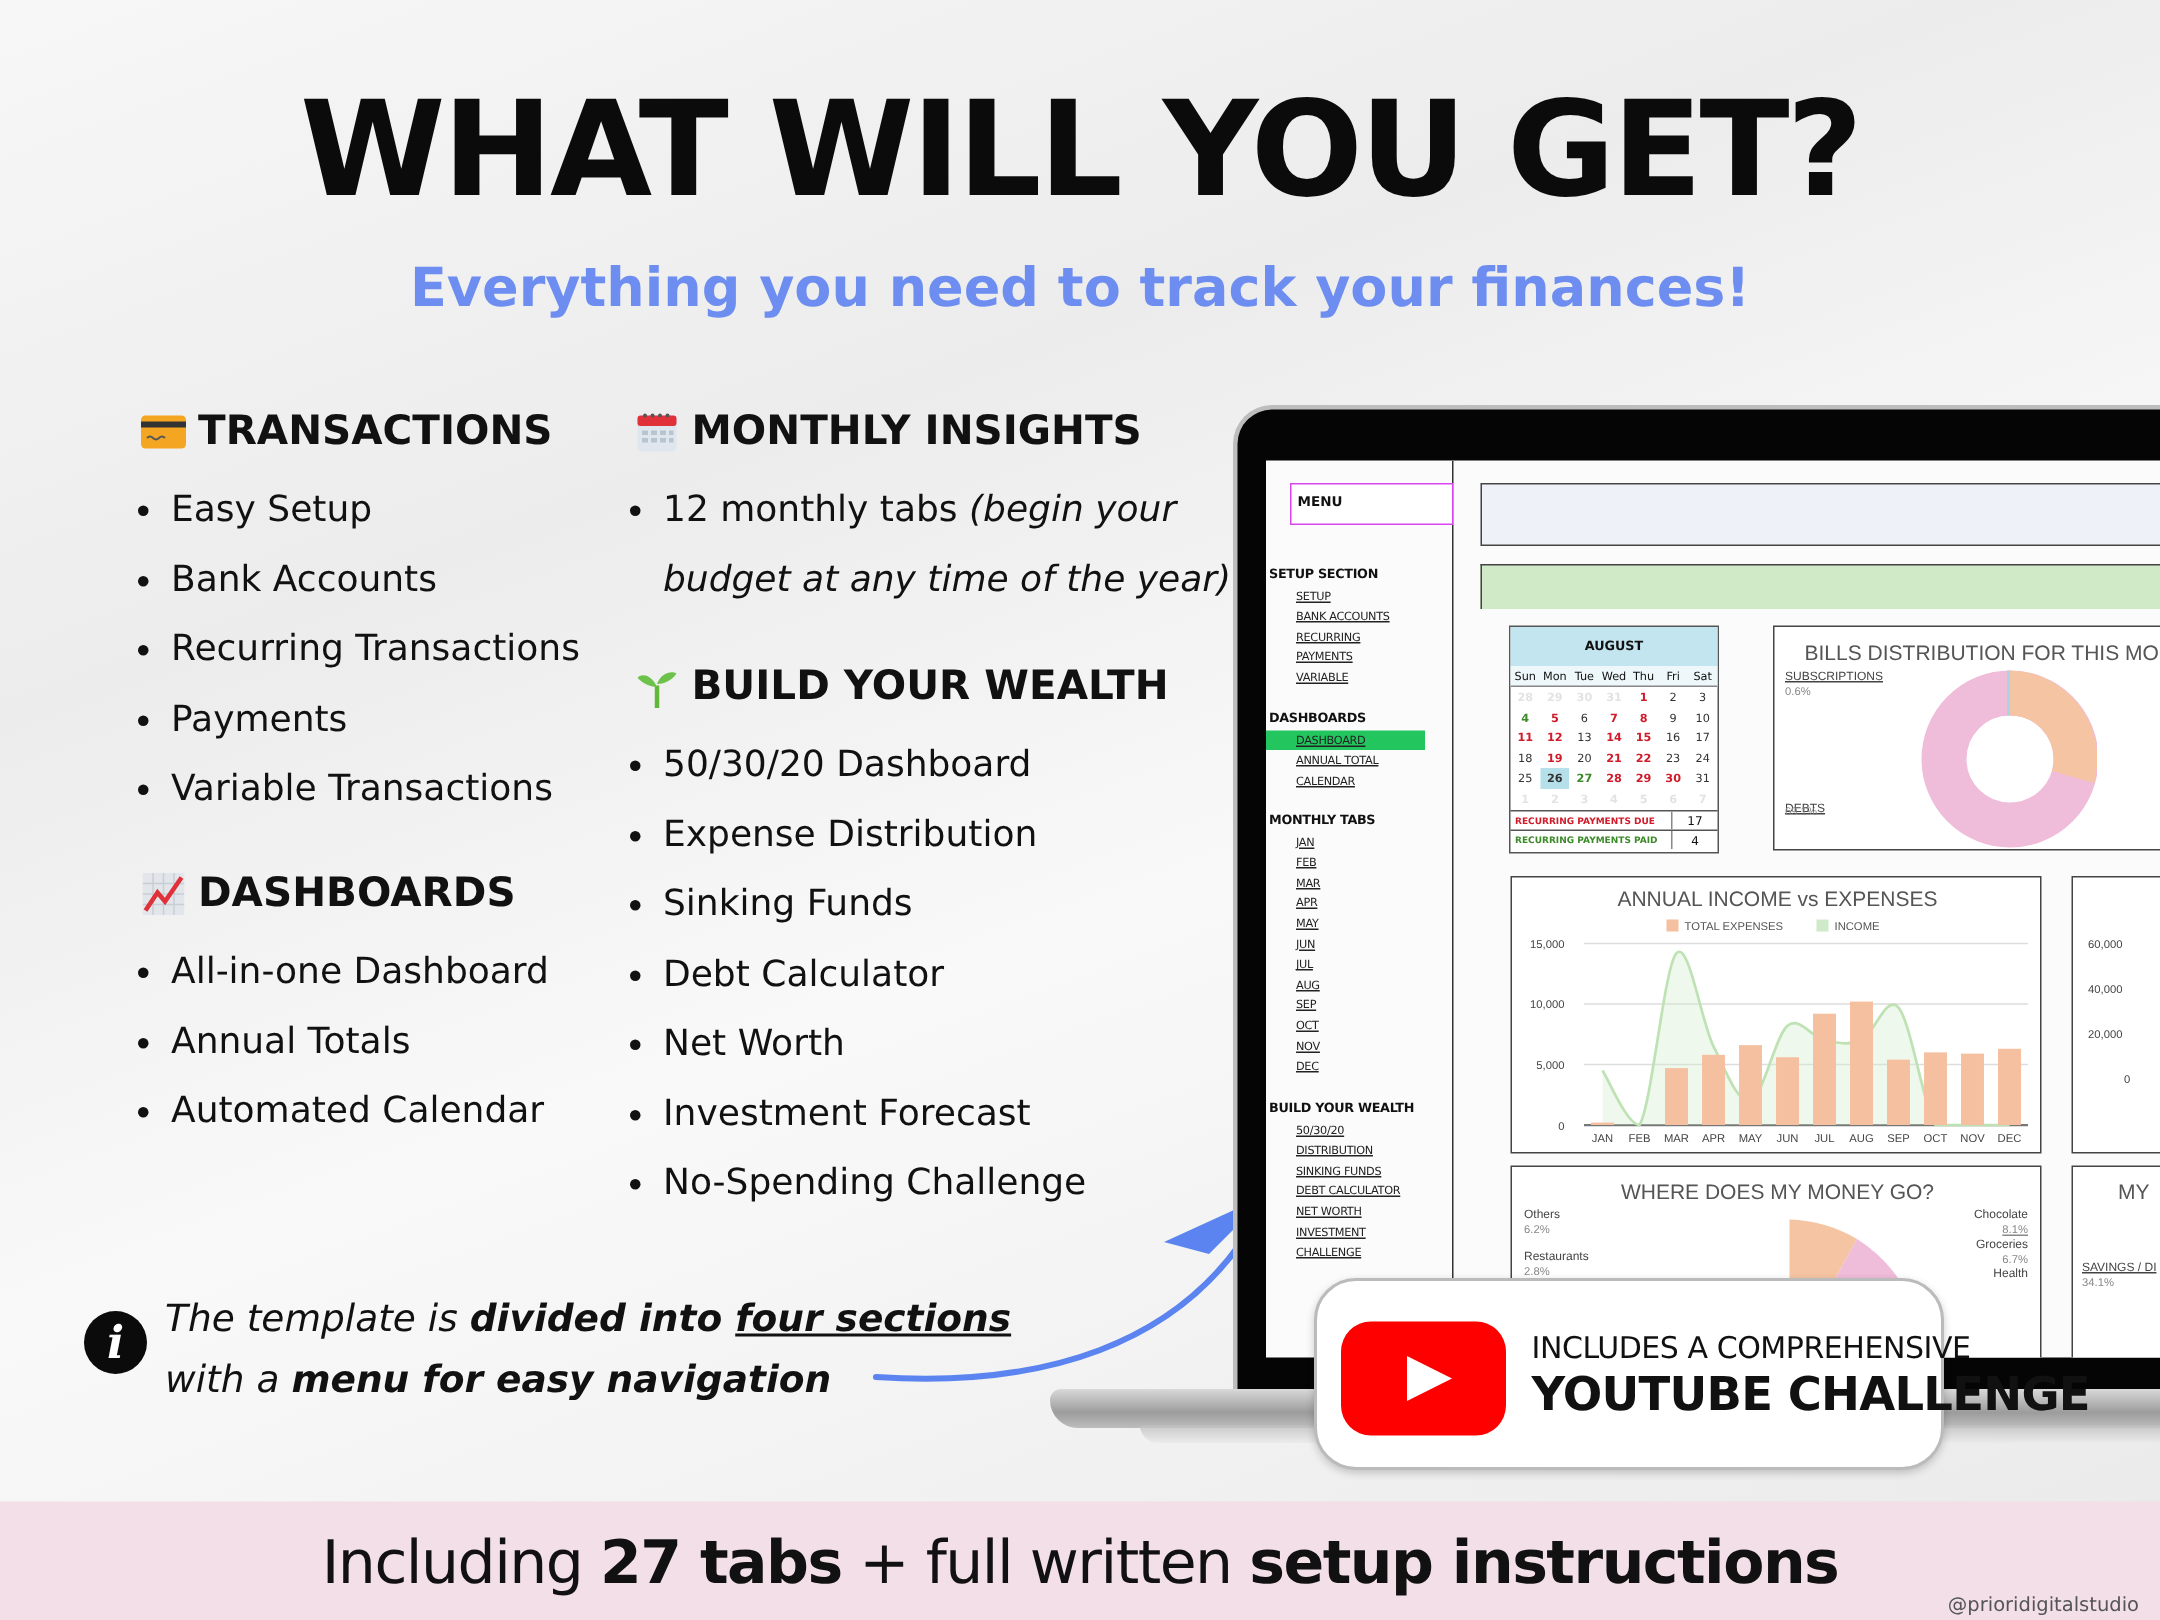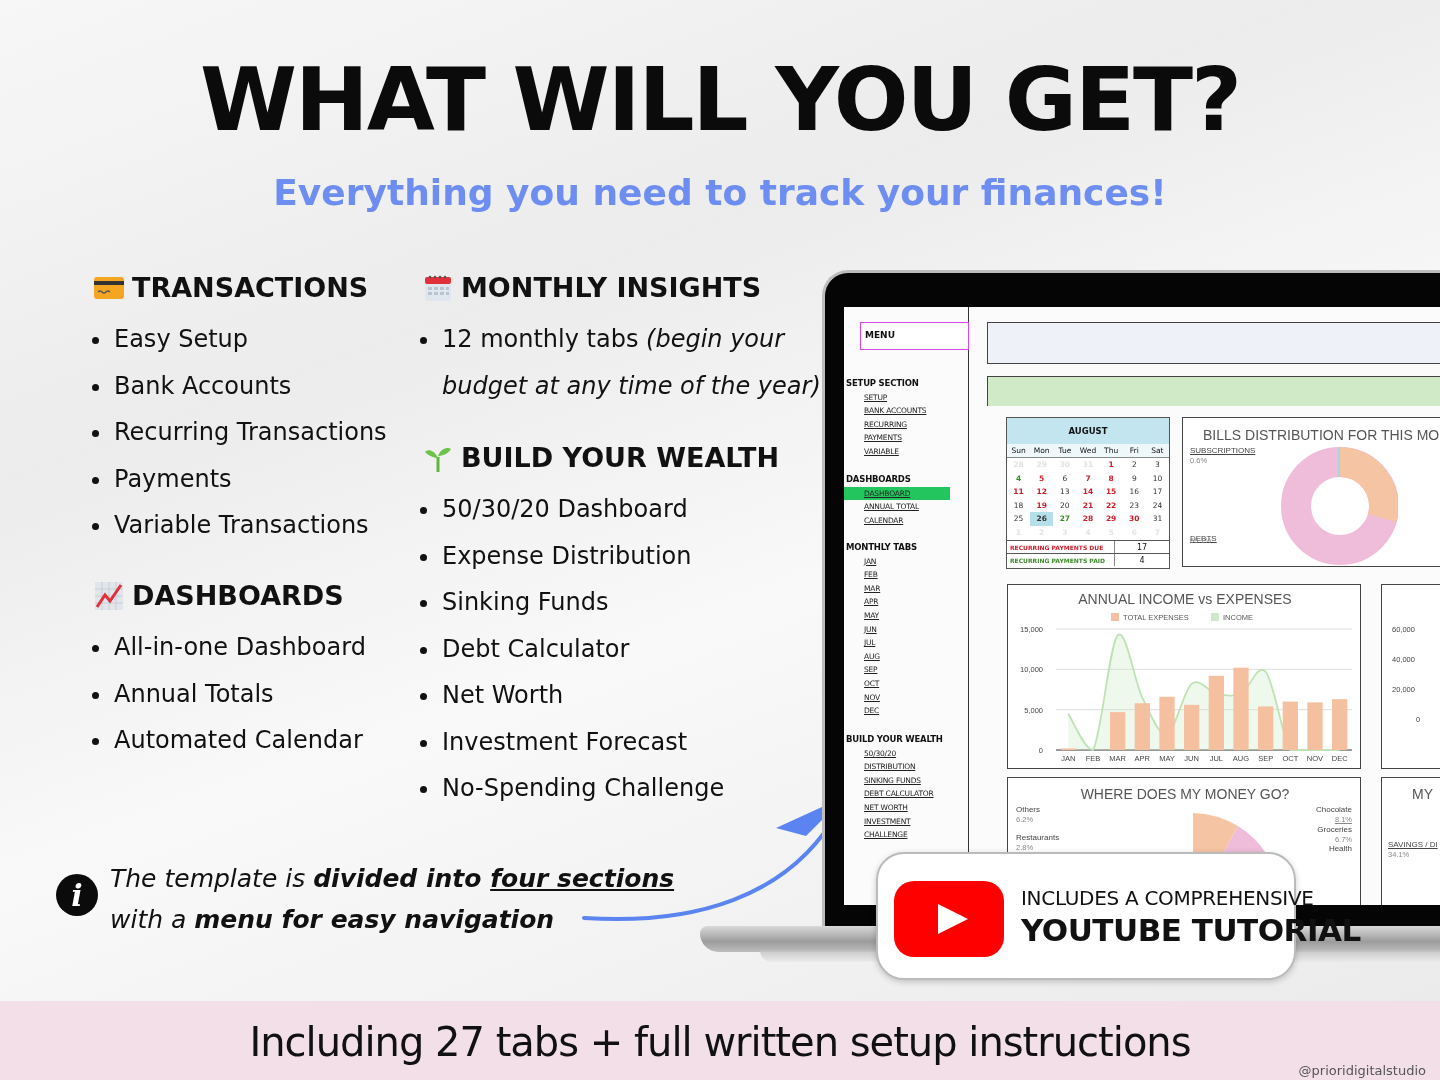--- a/index.html
+++ b/index.html
@@ -72,21 +72,21 @@
   .menu-box { position: absolute; left: 16px; top: 15px; width: 109px; height: 28px; border: 1px solid #d946ef; background: #fff;
     font-family: "DejaVu Sans", sans-serif; font-weight: bold; font-size: 9px; padding: 7px 4px; }
   .menu-group { position: absolute; left: 0; width: 106px; }
   .mg-title { font-family: "DejaVu Sans", sans-serif; font-weight: bold; font-size: 8.5px; height: 13.6px; line-height: 13.6px; padding-left: 2px; letter-spacing: -0.2px; }
   .mg-item { font-family: "DejaVu Sans", sans-serif; font-size: 7.5px; height: 13.6px; line-height: 13.6px; padding-left: 20px; text-decoration: underline; color: #222; letter-spacing: -0.2px; }
   .mg-item.active { background: #22c55e; font-weight: normal; }
 
   .top-box1 { position: absolute; left: 143px; top: 15px; width: 460px; height: 42px; background: #eef2f8; border: 1px solid #444; }
   .top-box2 { position: absolute; left: 143px; top: 69px; width: 460px; height: 30px; background: #d0eac8; border: 1px solid #444; border-bottom: none; }
 
-  .cal { position: absolute; left: 162px; top: 110px; width: 164px; height: 152px; border: 1px solid #555; background: #fff; font-family: "DejaVu Sans", sans-serif; }
+  .cal { position: absolute; left: 162px; top: 110px; width: 140px; height: 152px; border: 1px solid #555; background: #fff; font-family: "DejaVu Sans", sans-serif; }
   .cal-head { height: 26px; background: #c3e5f0; text-align: center; font-weight: bold; font-size: 8.5px; line-height: 26px; }
   .cal-dow, .cal-row { display: grid; grid-template-columns: repeat(7, 1fr); text-align: center; font-size: 7.5px; }
   .cal-dow { height: 14px; line-height: 14px; border-bottom: 1px solid #888; background: #eef7fa; }
   .cal-row { height: 13.6px; line-height: 13.6px; font-weight: bold; }
   .cal-row span.fade { color: #e3e3e3; }
   .cal-row span.red { color: #d01c2a; }
   .cal-row span.green { color: #3c8a2a; }
   .cal-row span.norm { color: #333; font-weight: normal; }
   .cal-row span.today { background: #b5e0ea; }
   .cal-foot { display: flex; font-size: 6px; font-weight: bold; height: 13px; line-height: 13px; border-top: 1px solid #555; }
@@ -102,21 +102,21 @@
     position: absolute; left: 876px; top: 852px; width: 420px; height: 128px; background: #fff;
     border-radius: 28px; border: 2px solid #bbb; box-shadow: 0 2px 6px rgba(0,0,0,.2);
   }
   .yt-logo { position: absolute; left: 16px; top: 27px; width: 110px; height: 76px; background: #ff0000; border-radius: 20px; }
   .yt-play { position: absolute; left: 44px; top: 23px; width: 0; height: 0; border-left: 30px solid #fff; border-top: 15px solid transparent; border-bottom: 15px solid transparent; }
   .yt-line1 { position: absolute; left: 143px; top: 32px; font-family: "DejaVu Sans", sans-serif; font-size: 20px; color: #111; white-space: nowrap; letter-spacing: -0.3px; }
   .yt-line2 { position: absolute; left: 143px; top: 58px; font-family: "DejaVu Sans", sans-serif; font-weight: bold; font-size: 31px; color: #111; white-space: nowrap; letter-spacing: -0.5px; }
 
   .footer { position: absolute; left: 0; top: 1001px; width: 1440px; height: 79px; background: #f3dfe8; }
   .footer-text { position: absolute; left: 0; top: 18px; width: 1440px; text-align: center; font-family: "DejaVu Sans", sans-serif; font-size: 40px; color: #111; letter-spacing: -1px; }
-  .footer-text b { font-weight: normal; }
+  .footer-text b { font-weight: bold; }
   .handle { position: absolute; right: 14px; bottom: 2px; font-family: "DejaVu Sans", sans-serif; font-size: 13px; color: #555; }
 </style>
 </head>
 <body>
 
 <div class="title">WHAT WILL YOU GET?</div>
 <div class="subtitle">Everything you need to track your finances!</div>
 
 <div class="section-head" style="left:66px; top:272px;">
   <span class="ico">
@@ -439,19 +439,19 @@
   </div>
 </div>
 <div class="laptop-base"></div>
 <div class="laptop-base2"></div>
 
 <div class="yt-card">
   <div class="yt-logo">
       <div class="yt-play"></div>
     </div>
   <div class="yt-line1">INCLUDES A COMPREHENSIVE</div>
-  <div class="yt-line2">YOUTUBE TUTORIAL</div>
+  <div class="yt-line2">YOUTUBE CHALLENGE</div>
 </div>
 
 <div class="footer">
   <div class="footer-text"><span>Including </span><b>27 tabs</b><span> + full written </span><b>setup instructions</b></div>
   <div class="handle">@prioridigitalstudio</div>
 </div>
 
 </body></html>

